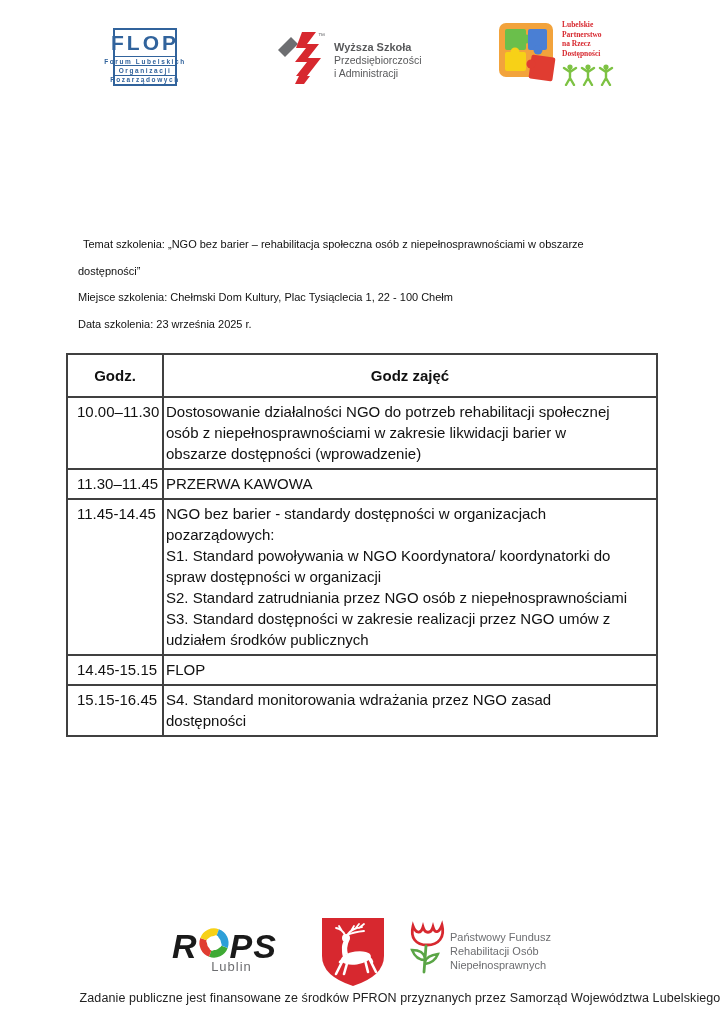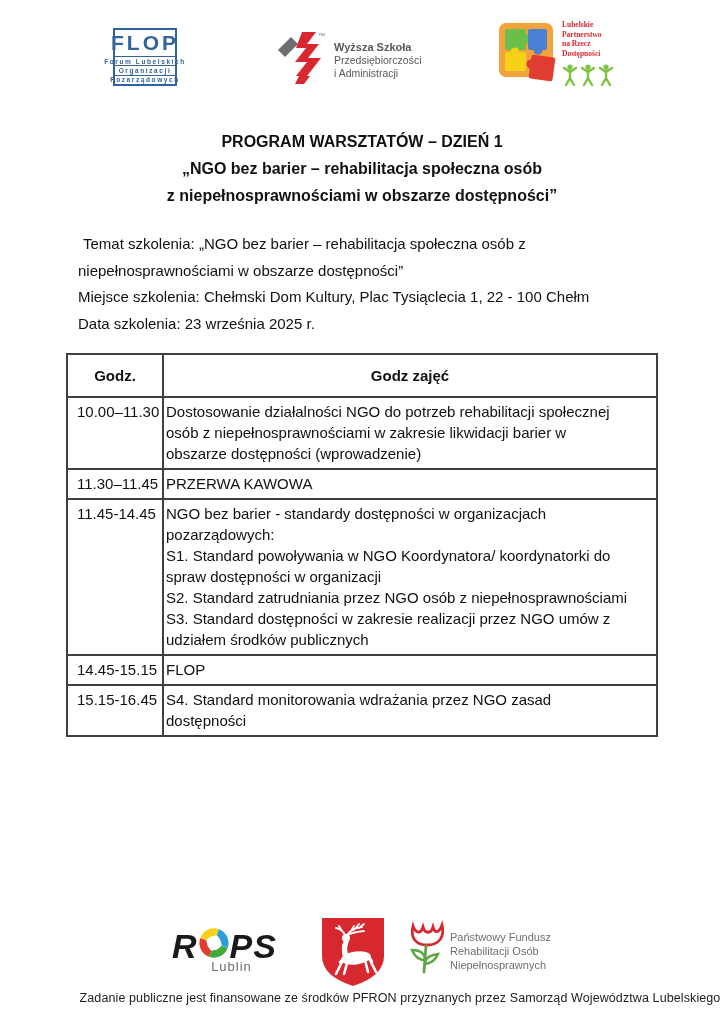--- a/index.html
+++ b/index.html
@@ -43,21 +43,21 @@
   .partnership{position:absolute;left:498px;top:2px;display:flex;font-family:Liberation Serif, serif;}
   .partnership-text{display:flex;flex-direction:column;}
   .partnership-line{font-size:7.5px;line-height:9.5px;font-weight:bold;color:#d7282f;white-space:nowrap;}
   .people-row{margin-top:6px;display:flex;gap:2px;}
 
   
   .title-block{position:absolute;top:128px;left:0;width:724px;text-align:center;}
   .title-line{font-size:16px;font-weight:bold;line-height:27px;color:#111;}
 
   
-  .details{position:absolute;top:231px;left:78px;width:566px;font-size:15px;line-height:26.5px;color:#111;}
+  .details{position:absolute;top:231px;left:78px;width:566px;font-size:11px;line-height:26.5px;color:#111;}
   .details .first{text-indent:5px;}
 
   
   .schedule{position:absolute;top:353px;left:66px;}
   table{border-collapse:collapse;width:592px;table-layout:fixed;}
   table,th,td{border:2px solid #404040;}
   table{border-width:2px;}
   th{
     font-size:15px;font-weight:bold;color:#111;
     height:41px;text-align:center;vertical-align:middle;padding:0;
@@ -144,25 +144,20 @@
             </svg>
           <svg width="16" height="22" viewBox="0 0 16 22">
               <circle cx="8" cy="3" r="2.6" fill="#7dc243"></circle>
               <path d="M8 6 L8 14 M8 8 L2 4 M8 8 L14 4 M8 14 L4 21 M8 14 L12 21" stroke="#7dc243" stroke-width="2.4" fill="none" stroke-linecap="round"></path>
             </svg>
         </div>
       </div>
     </div>
   </div>
 
-  <div class="title-block">
-    <div class="title-line">PROGRAM WARSZTATÓW – DZIEŃ 1</div>
-    <div class="title-line">„NGO bez barier – rehabilitacja społeczna osób</div>
-    <div class="title-line">z niepełnosprawnościami w obszarze dostępności”</div>
-  </div>
 
   <div class="details">
     <div class="first">Temat szkolenia: „NGO bez barier – rehabilitacja społeczna osób z niepełnosprawnościami w obszarze dostępności”</div>
     <div>Miejsce szkolenia: Chełmski Dom Kultury, Plac Tysiąclecia 1, 22 - 100 Chełm</div>
     <div>Data szkolenia: 23 września 2025 r.</div>
   </div>
 
   <div class="schedule">
     <table>
       <thead>

